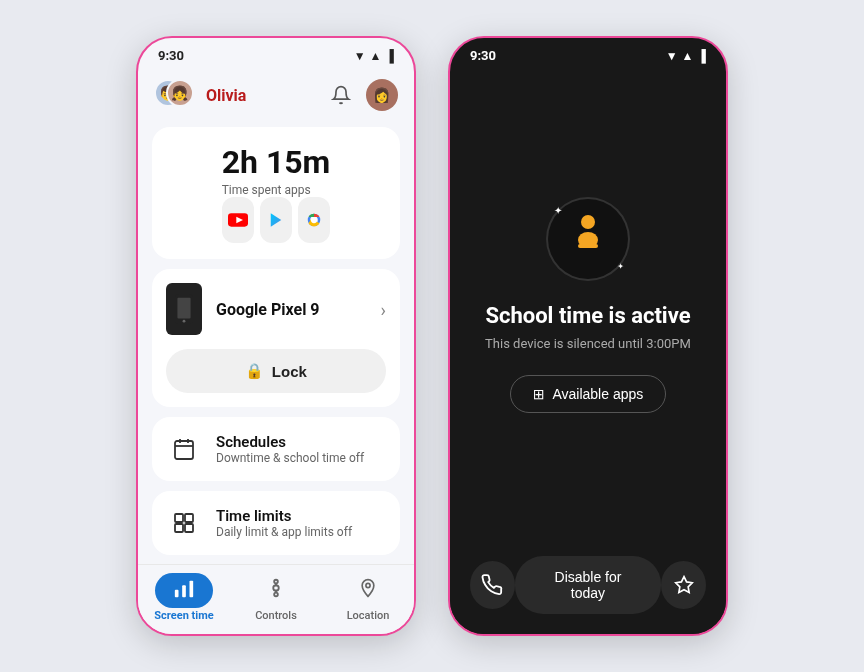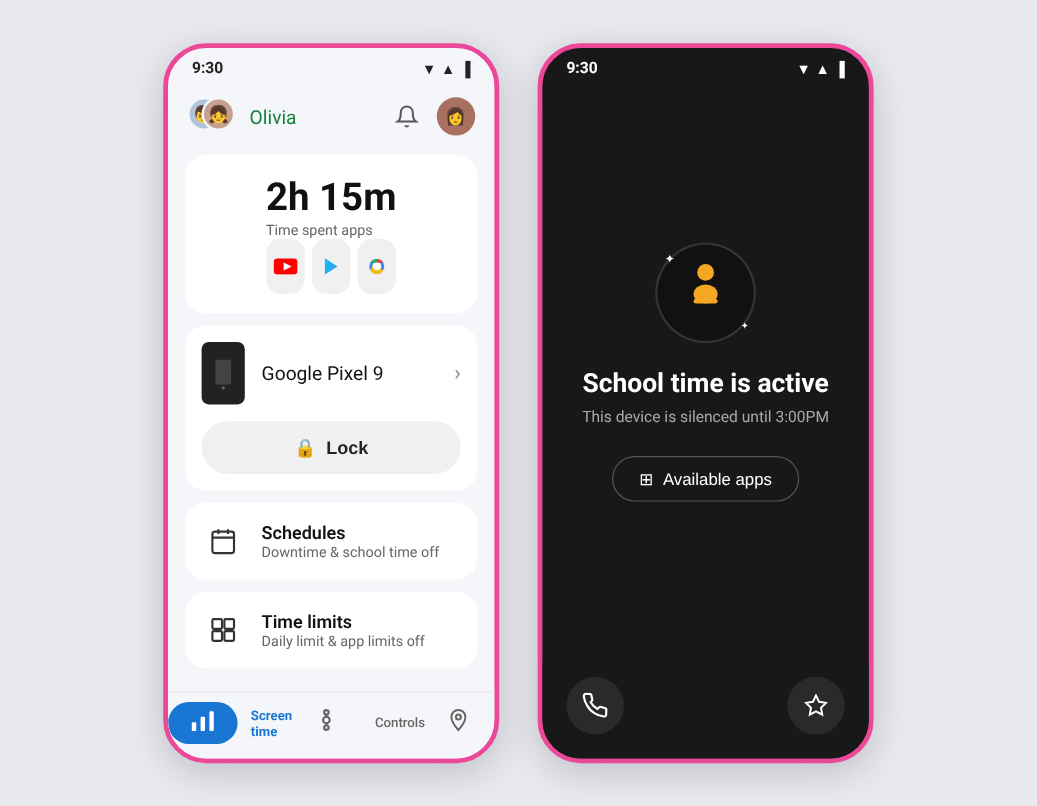--- a/index.html
+++ b/index.html
@@ -18,21 +18,21 @@
     .phone {
       width: 280px;
       height: 600px;
       background: #fff;
       border-radius: 36px;
       overflow: hidden;
       box-shadow: 0 8px 32px rgba(0,0,0,0.18);
       display: flex;
       flex-direction: column;
       position: relative;
-      border: 4px solid #ec4899;
+      border: 2px solid #ec4899;
     }
 
     
     .status-bar {
       display: flex;
       justify-content: space-between;
       align-items: center;
       padding: 10px 20px 4px 20px;
       font-size: 12px;
       font-weight: 600;
@@ -47,21 +47,21 @@
 
     
     .header-row {
       display: flex;
       align-items: center;
       justify-content: space-between;
       margin-bottom: 12px;
       padding: 4px 2px;
     }
     .user-info { display: flex; align-items: center; gap: 8px; }
-    .user-name { font-size: 16px; font-weight: 400; color: #15803d; }
+    .user-name { font-size: 16px; font-weight: 700; color: #b91c1c; }
     .header-icons { display: flex; gap: 10px; align-items: center; }
     .header-icon-btn {
       width: 30px; height: 30px; border-radius: 50%;
       display: flex; align-items: center; justify-content: center;
       font-size: 16px; color: #555;
     }
     .avatar-large {
       width: 32px; height: 32px; border-radius: 50%;
       background: #a87060;
       display: flex; align-items: center; justify-content: center;
@@ -98,21 +98,21 @@
     .device-icon {
       width: 36px; height: 52px;
       background: #222;
       border-radius: 6px;
       margin-right: 14px;
       flex-shrink: 0;
       display: flex; align-items: center; justify-content: center;
       color: #888; font-size: 10px;
     }
     .device-info { flex: 1; }
-    .device-name { font-size: 16px; font-weight: 400; color: #111; }
+    .device-name { font-size: 16px; font-weight: 700; color: #111; }
     .device-status { font-size: 13px; color: #2979ff; font-weight: 500; }
     .chevron { color: #888; font-size: 18px; }
 
     
     .lock-btn-wrap { padding: 4px 0 4px 0; }
     .lock-btn {
       width: 100%;
       background: #f0f0f0;
       border: none;
       border-radius: 28px;
@@ -139,21 +139,21 @@
 
     
     .bottom-nav {
       display: flex;
       border-top: 1px solid #e8e8e8;
       padding: 8px 0 12px 0;
       background: #f5f6fa;
     }
     .nav-item {
       flex: 1;
-      display: flex; flex-direction: row; align-items: center; gap: 11px;
+      display: flex; flex-direction: column; align-items: center; gap: 1px;
       cursor: pointer;
     }
     .nav-icon { font-size: 20px; }
     .nav-label { font-size: 11px; font-weight: 500; color: #666; }
     .nav-item.active .nav-icon-wrap {
       background: #1976d2;
       border-radius: 20px;
       padding: 4px 18px;
     }
     .nav-item.active .nav-icon { color: #fff; }
@@ -477,19 +477,22 @@
       <span>Available apps</span>
     </button>
   </div>
 
   <div class="dark-bottom">
     <div class="dark-fab">
       <svg width="22" height="22" viewBox="0 0 24 24" fill="none" stroke="#fff" stroke-width="2">
         <path d="M22 16.92v3a2 2 0 0 1-2.18 2 19.79 19.79 0 0 1-8.63-3.07A19.5 19.5 0 0 1 4.69 12a19.79 19.79 0 0 1-3.07-8.67A2 2 0 0 1 3.6 1.27h3a2 2 0 0 1 2 1.72c.127.96.361 1.903.7 2.81a2 2 0 0 1-.45 2.11L7.91 8.91a16 16 0 0 0 6.18 6.18l1.29-1.29a2 2 0 0 1 2.11-.45c.907.339 1.85.573 2.81.7A2 2 0 0 1 22 16.92z"></path>
       </svg>
     </div>
+    <button class="disable-btn">
+      <span>Disable for today</span>
+    </button>
     <div class="diamond-btn">
       <svg width="20" height="20" viewBox="0 0 24 24" fill="none" stroke="#fff" stroke-width="2">
         <path d="M12 2l3.09 6.26L22 9.27l-5 4.87 1.18 6.88L12 17.77l-6.18 3.25L7 14.14 2 9.27l6.91-1.01L12 2z"></path>
       </svg>
     </div>
   </div>
 </div>
 
 </body></html>

